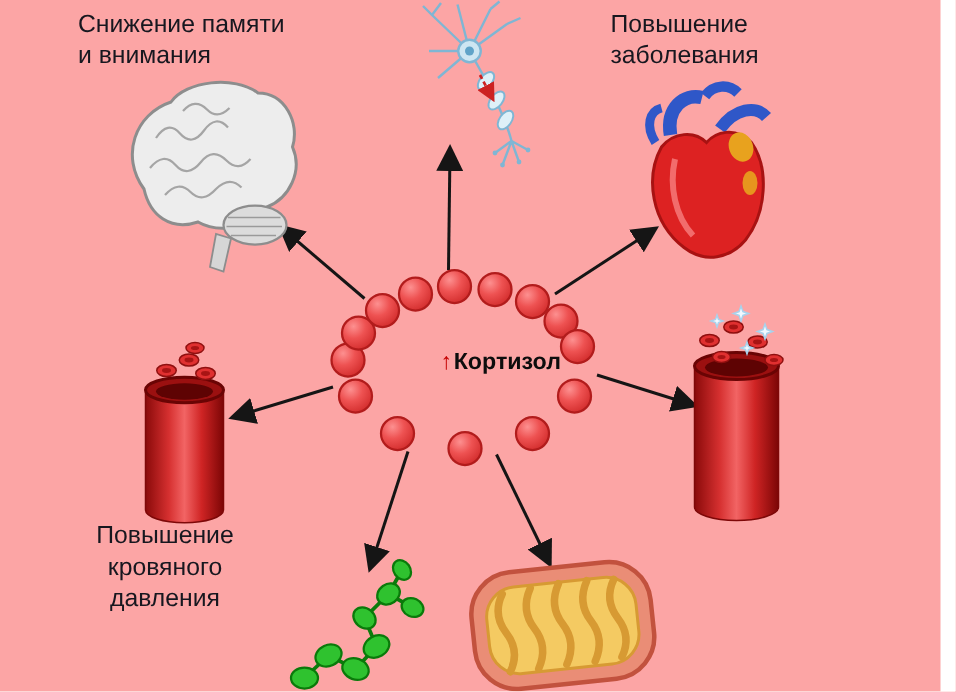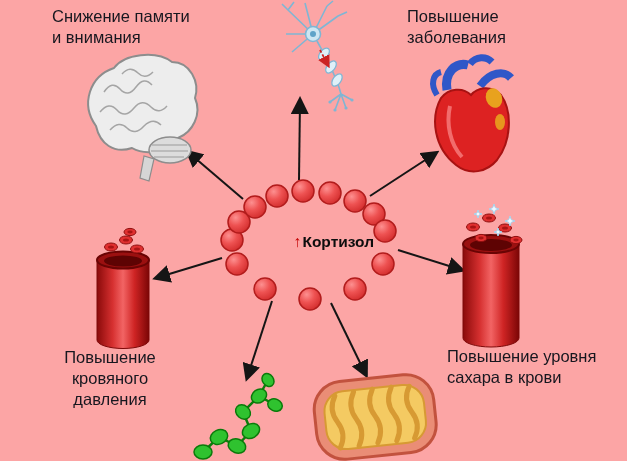--- a/index.html
+++ b/index.html
@@ -194,20 +194,18 @@
   <div class="label" style="left:52px;top:6px;">Снижение памяти
 и внимания</div>
 
   <div class="label" style="left:407px;top:6px;">Повышение
 заболевания</div>
 
   <div class="label label-bp" style="left:44px;top:347px;width:132px;">Повышение
 кровяного
 давления</div>
 
-  <div class="label" style="left:447px;top:346px;">Повышение уровня
-сахара в крови</div>
 
   <div class="center-label">
     <span class="up-arrow">↑</span><span>Кортизол</span>
   </div>
 
 </div>
 
 </body></html>

